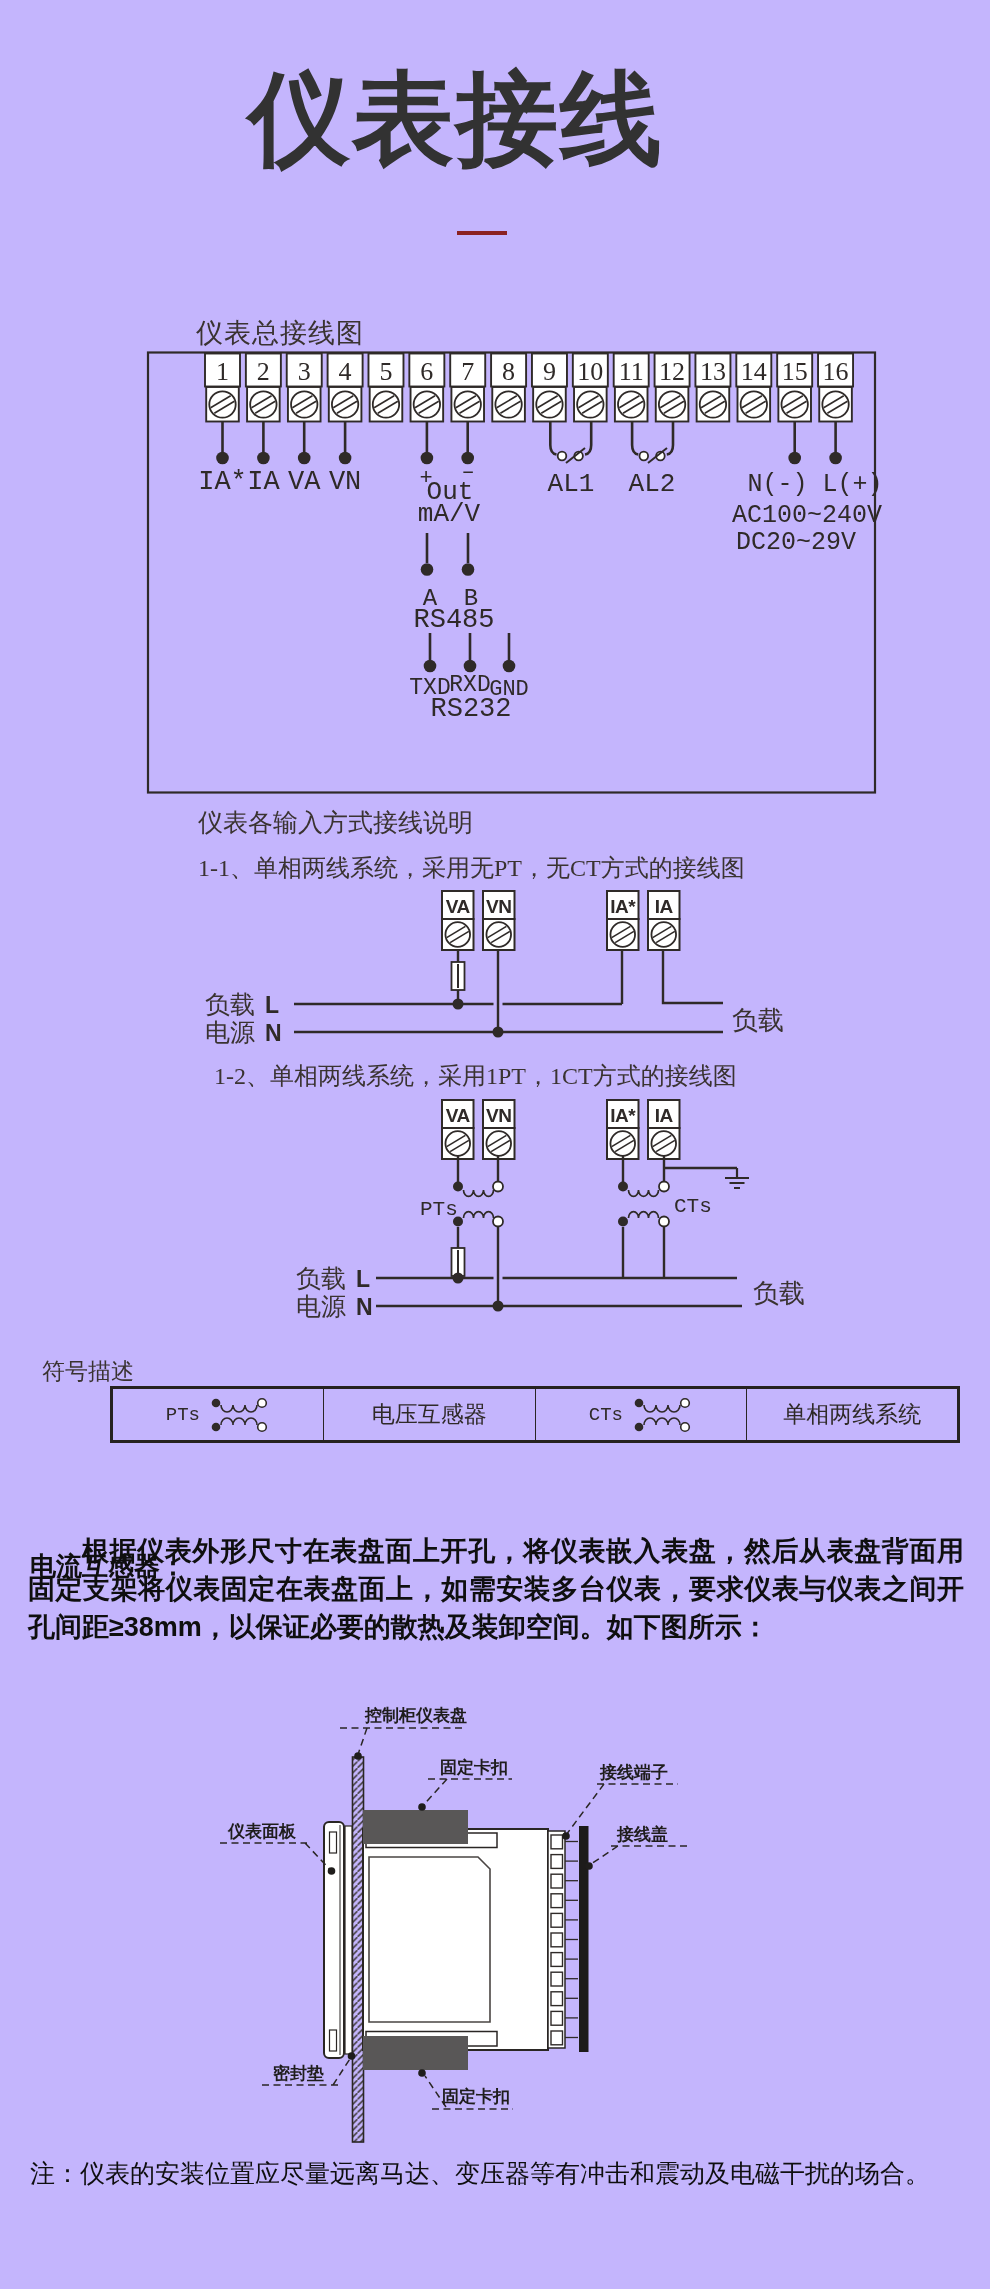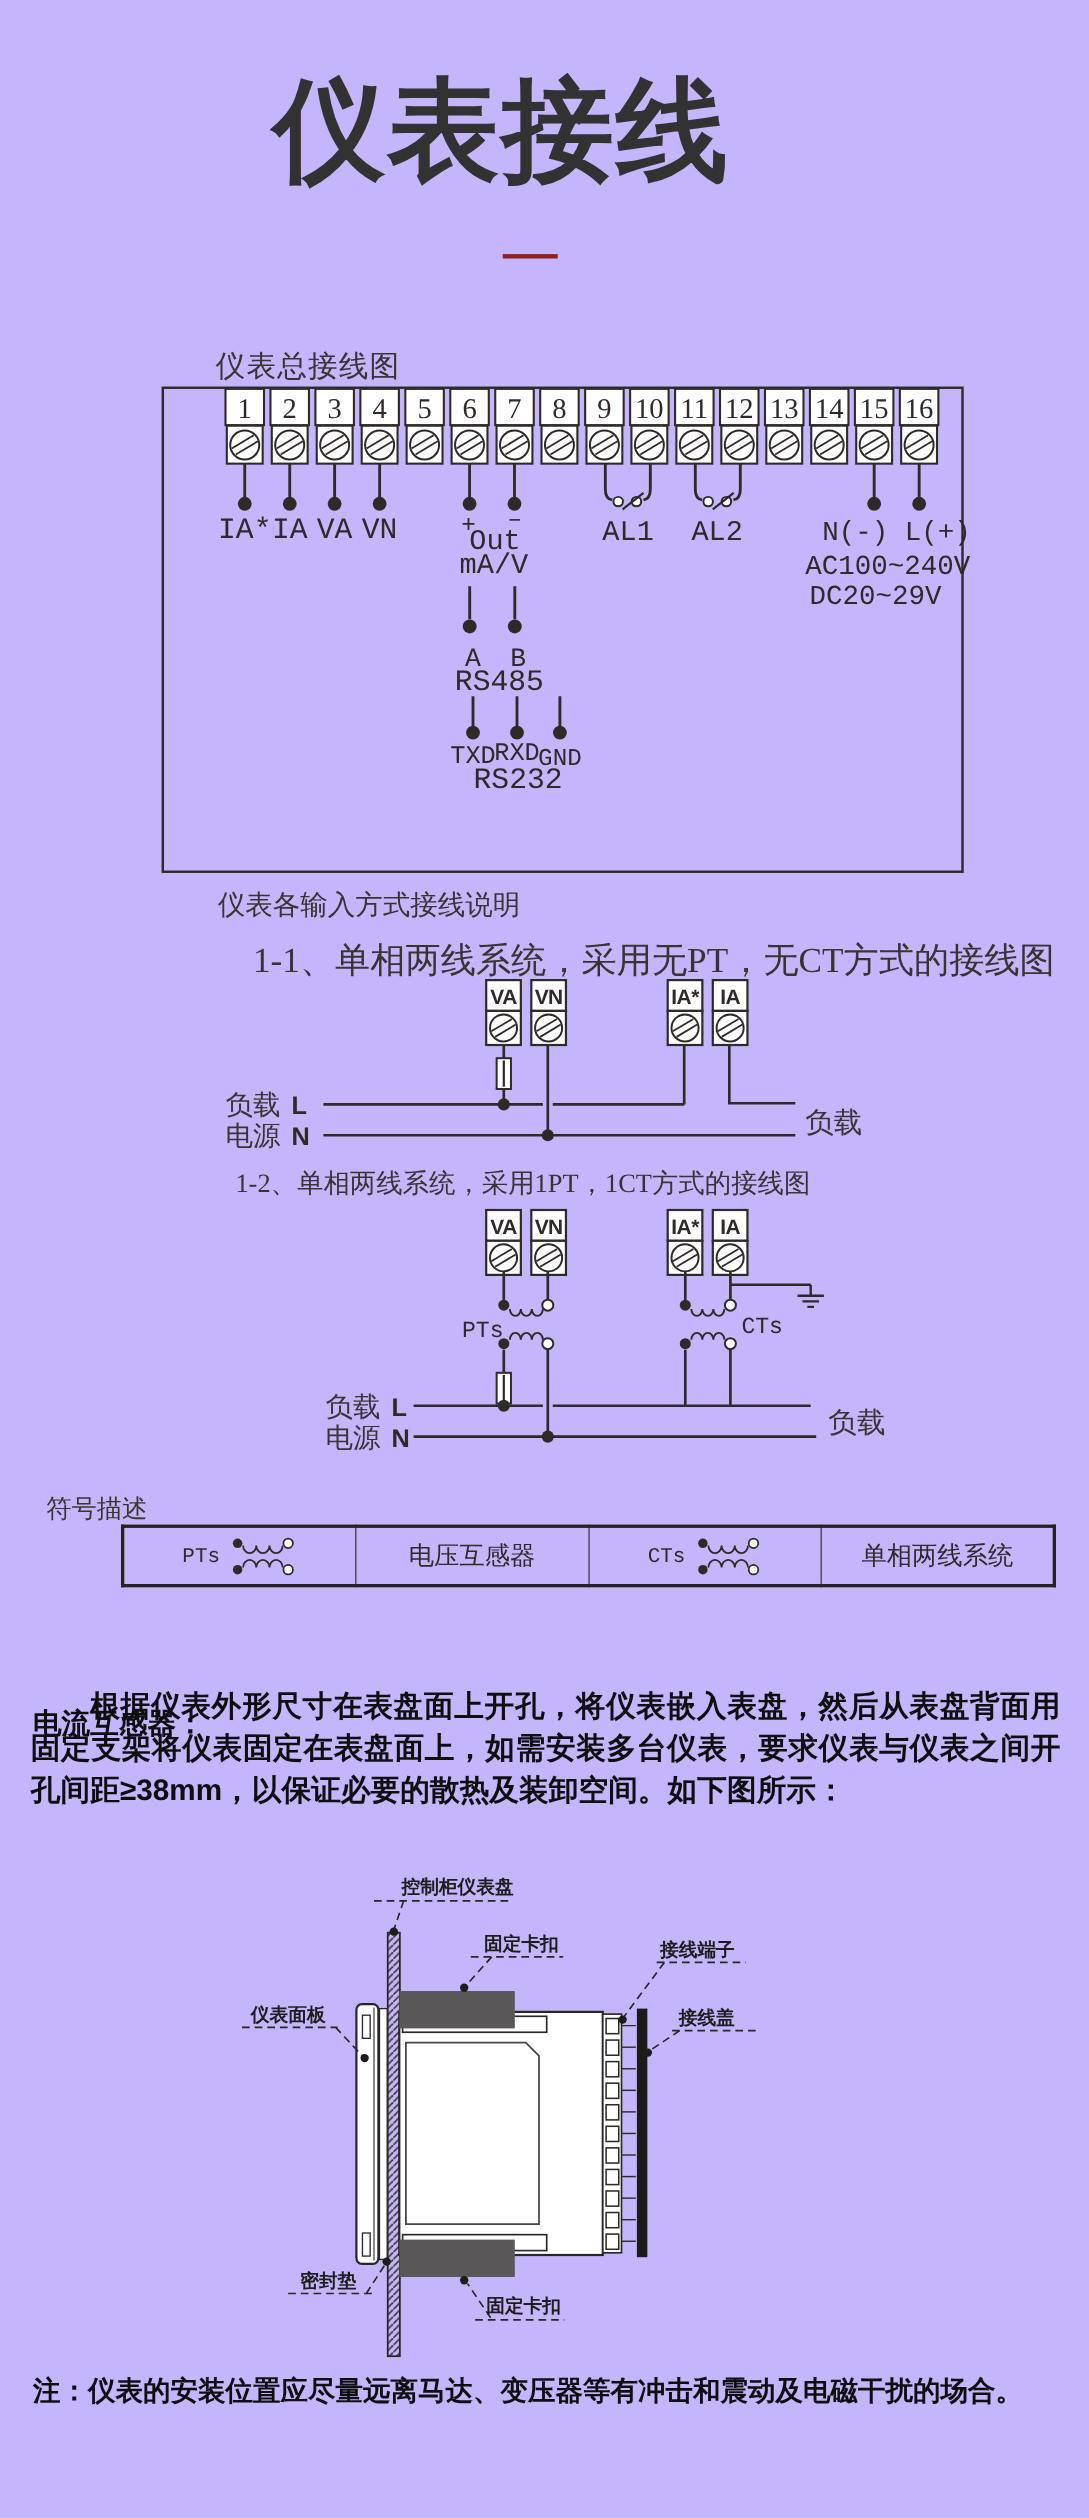--- a/index.html
+++ b/index.html
@@ -6,37 +6,37 @@
   html,body { background:#ffffff; }
   #page { position:relative; width:990px; height:2289px; background:#c4b5fd; overflow:hidden;
           font-family:"Liberation Sans","DejaVu Sans",sans-serif; }
   .abs { position:absolute; }
   .ser { font-family:"Liberation Serif","DejaVu Serif",serif; color:#3a3331; }
   #title { left:86px; top:52px; width:740px; text-align:center; font-size:102px; font-weight:800;
            color:#323232; letter-spacing:2px; }
   #red-divider { left:457px; top:231px; width:50px; height:4px; background:#8b2121; }
   #h-main { left:196px; top:304px; font-size:27px; letter-spacing:1px;margin-top:11px; }
   #h-input { left:198px; top:806px; font-size:25px; }
-  #cap-d1 { left:198px; top:852px; font-size:32px;margin-left:32px; }
+  #cap-d1 { left:198px; top:852px; font-size:24px; }
   #cap-d2 { left:198px; top:1060px; font-size:24px;margin-left:16px; }
   #h-symbols { left:42px; top:1356px; font-size:23px; }
   #symtable { position:absolute; left:110px; top:1386px; width:850px; border-collapse:collapse;
               table-layout:fixed; border:3px solid #262220; }
   #symtable th, #symtable td { border:1.6px solid #2a2624; text-align:center; vertical-align:middle;
               font-family:"Liberation Serif","DejaVu Serif",serif; font-weight:normal;
               font-size:23px; color:#2f2a28; }
   #symtable tr.hdr  { height:44px; }
   #symtable tr.row1 { height:48px; }
   #symtable tr.row2 { height:54px; }
   .symcell { display:flex; align-items:center; justify-content:center; gap:8px; }
   .symlabel { font-family:"Liberation Mono","DejaVu Sans Mono",monospace; font-size:19px; color:#2f2a28; }
   #h-install { left:30px; top:1549px; font-size:26px; font-weight:bold; color:#0f0f0f; }
   #install-para { left:28px; top:1532px; width:936px; font-size:27px; font-weight:bold; color:#0f0f0f;
                   line-height:38px; text-indent:2em; text-align:justify; }
-  #note { left:30px; top:2157px; font-size:25px; font-weight:bold; color:#0f0f0f; white-space:nowrap; }
+  #note { left:30px; top:2157px; font-size:25px; font-weight:normal; color:#0f0f0f; white-space:nowrap; }
   
   text { fill:#2f2a28; }
   .t-num  { font-family:"Liberation Serif","DejaVu Serif",serif; font-size:26px; }
   .t-lab  { font-family:"Liberation Sans","DejaVu Sans",sans-serif; font-weight:bold; font-size:19px; letter-spacing:-0.5px; }
   .mono   { font-family:"Liberation Mono","DejaVu Sans Mono",monospace; }
   .cjk    { font-family:"Liberation Serif","DejaVu Serif",serif; fill:#3a3331; }
   .lnlab  { font-family:"Liberation Sans","DejaVu Sans",sans-serif; font-weight:bold; font-size:23px; }
   .lab    { font-family:"Liberation Sans","DejaVu Sans",sans-serif; font-weight:bold; font-size:17px; fill:#1f1d1c; }
 </style>
 </head>

